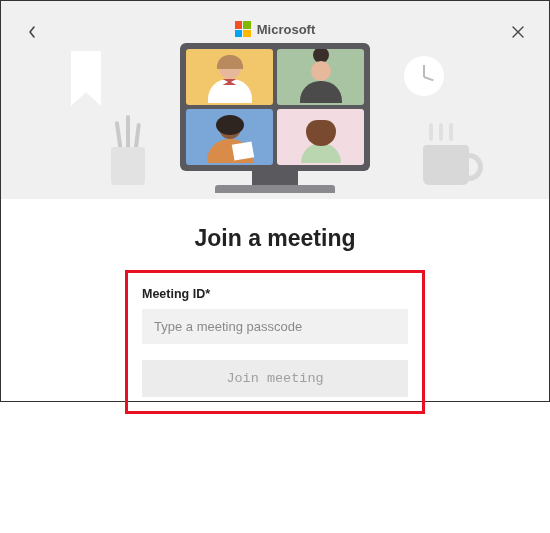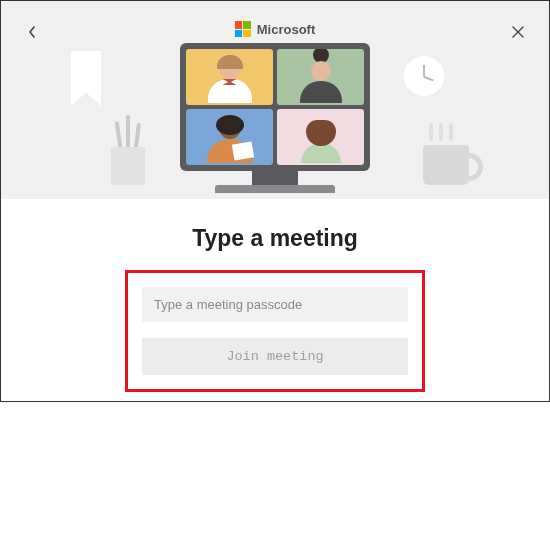--- a/index.html
+++ b/index.html
@@ -271,24 +271,25 @@
               <div class="body"></div>
             </div>
           </div>
       </div>
       <div class="stand"></div>
       <div class="base"></div>
     </div>
   </div>
 
   <div class="content">
-    <h1 class="title">Type a meeting</h1>
+    <h1 class="title">Join a meeting</h1>
 
     <div class="form-box">
 
+      <div class="field-label">Meeting ID*</div>
 
       <input class="text-input" type="text" placeholder="Type a meeting passcode" style="">
 
       <button class="join-btn">Join meeting</button>
     </div>
   </div>
 
 </div>
 
 </body></html>

